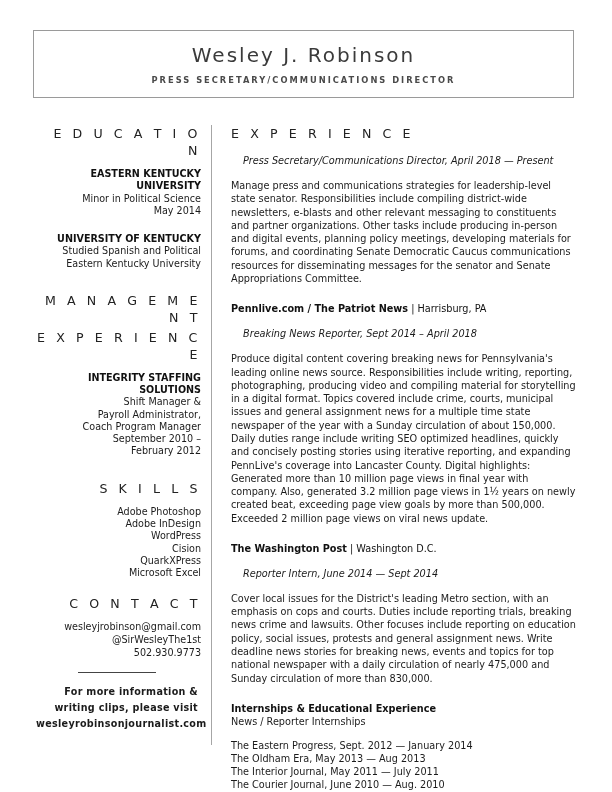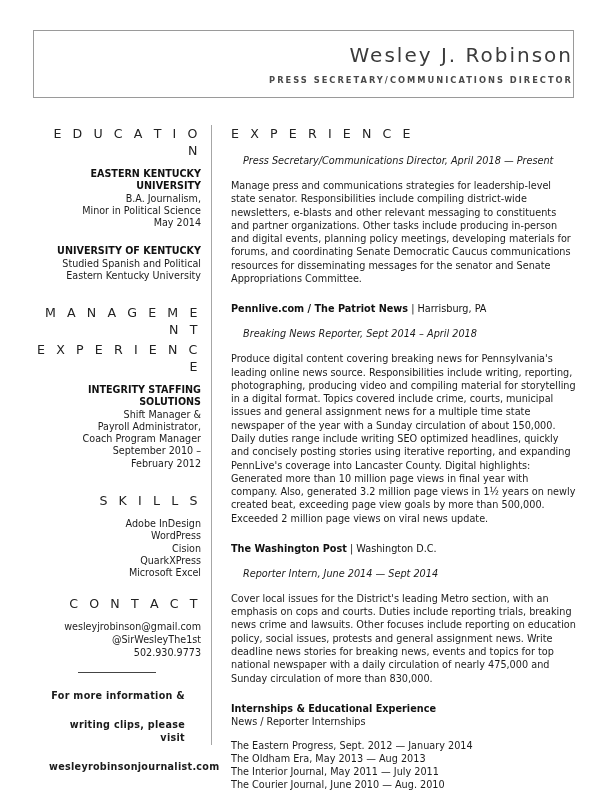--- a/index.html
+++ b/index.html
@@ -21,21 +21,21 @@
   .header-box {
     position: absolute;
     left: 33px;
     top: 30px;
     width: 541px;
     height: 68px;
     border: 1px solid #9a9a9a;
     box-sizing: border-box;
     display: flex;
     flex-direction: column;
-    align-items: flex-end;
+    align-items: center;
     justify-content: center;
     background: #ffffff;
   }
   .full-name {
     font-size: 20px;
     font-weight: 400;
     letter-spacing: 2.0px;
     color: #3b3b3b;
     line-height: 1.1;
     margin-bottom: 9px;
@@ -120,21 +120,21 @@
     height: 1px;
     background: #444444;
     margin: 12px auto 12px auto;
   }
   .note-line {
     font-size: 9.6px;
     font-weight: 700;
     letter-spacing: 0.3px;
     line-height: 1.38;
     color: #1b1b1b;
-    margin: 16px;
+    margin: 3px;
   }
 
   
   .job { margin-bottom: 17px; }
   .job-head {
     font-size: 9.7px;
     line-height: 1.34;
     margin: 0;
     color: #111111;
   }
@@ -192,21 +192,20 @@
 
 <div class="columns">
 
   <div class="col-left">
 
     <div class="sec-head">E D U C A T I O N</div>
 
     <div class="entry">
       <div class="org">EASTERN KENTUCKY</div>
       <div class="org">UNIVERSITY</div>
-      <div class="detail">B.A. Journalism,</div>
       <div class="detail">Minor in Political Science</div>
       <div class="detail">May 2014</div>
     </div>
 
     <div class="entry">
       <div class="org">UNIVERSITY OF KENTUCKY</div>
       <div class="detail">Studied Spanish and Political</div>
       <div class="detail">Eastern Kentucky University</div>
     </div>
 
@@ -218,20 +217,21 @@
       <div class="org">SOLUTIONS</div>
       <div class="detail">Shift Manager &amp;</div>
       <div class="detail">Payroll Administrator,</div>
       <div class="detail">Coach Program Manager</div>
       <div class="detail">September 2010 –</div>
       <div class="detail">February 2012</div>
     </div>
 
     <div class="sec-head mt">S K I L L S</div>
     <div class="entry">
+      <div class="detail">Adobe Photoshop</div>
       <div class="detail">Adobe InDesign</div>
       <div class="detail">WordPress</div>
       <div class="detail">Cision</div>
       <div class="detail">QuarkXPress</div>
       <div class="detail">Microsoft Excel</div>
     </div>
 
     <div class="sec-head" style="margin-top:4px;">C O N T A C T</div>
     <div>
       <div class="contact-line">wesleyjrobinson@gmail.com</div>

